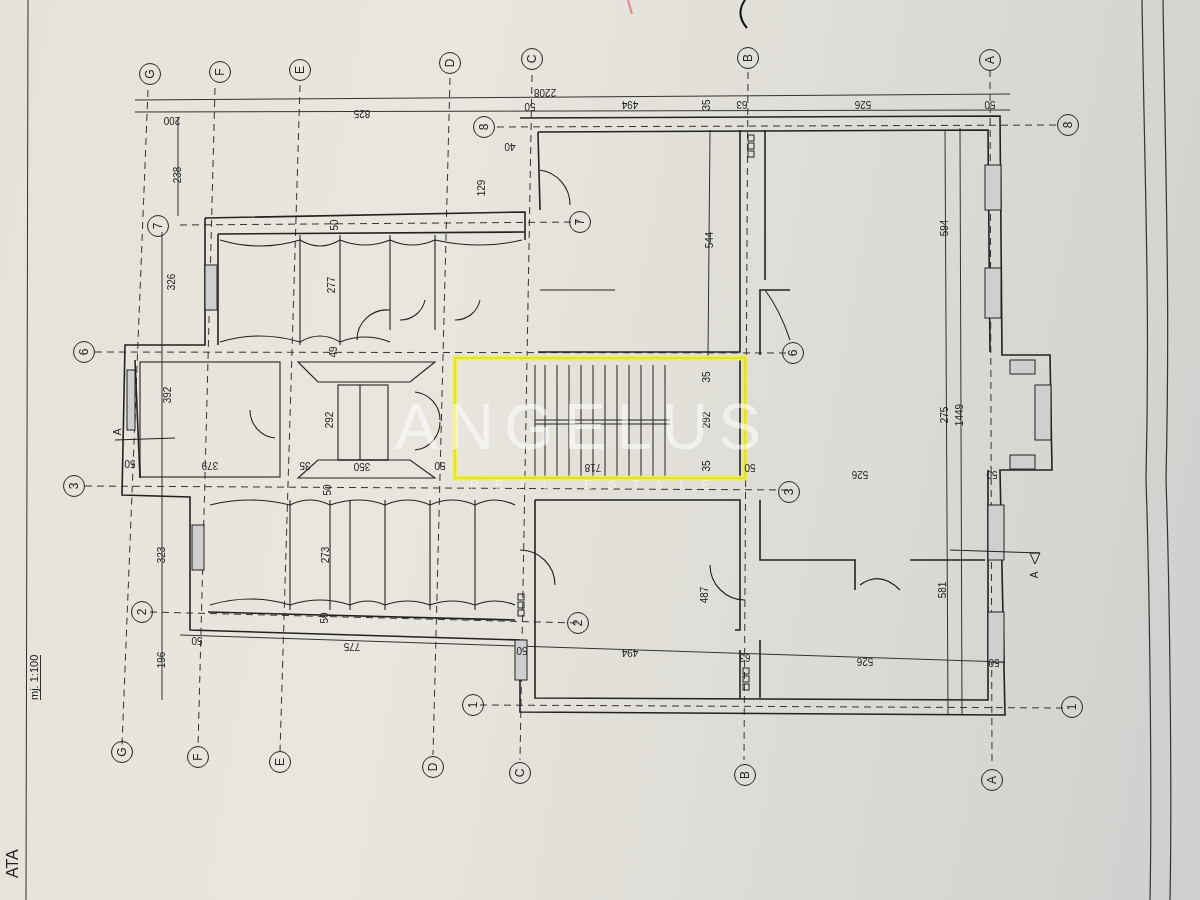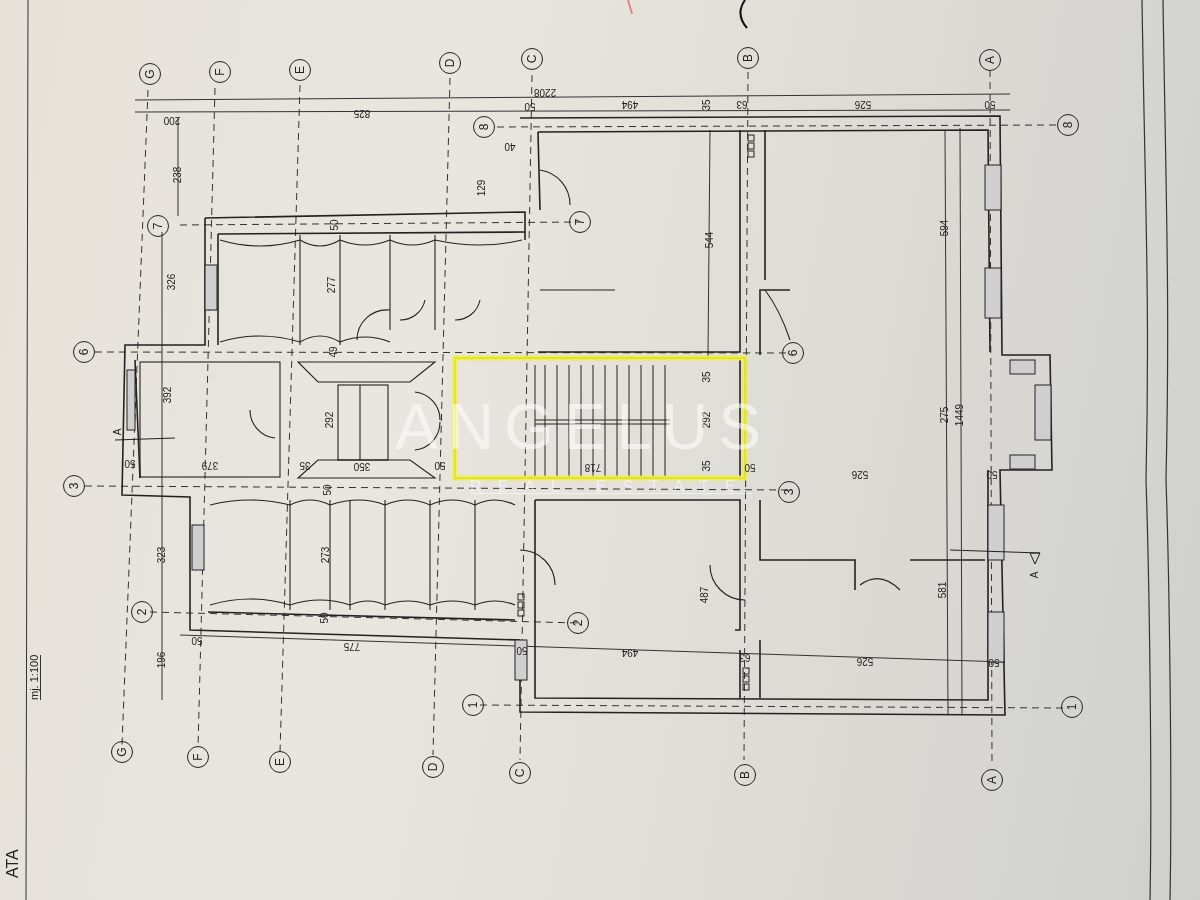--- a/index.html
+++ b/index.html
@@ -9,22 +9,22 @@
   .fold{position:absolute;left:0;top:0;width:1200px;height:900px;pointer-events:none;}
   svg{position:absolute;left:0;top:0;}
   .lbl{position:absolute;font-size:10px;color:#222;white-space:nowrap;line-height:1;}
   .rot-ccw{transform:translate(-50%,-50%) rotate(-90deg);}
   .rot-180{transform:translate(-50%,-50%) rotate(180deg);}
   .axis{position:absolute;width:20px;height:20px;border:1.3px solid #222;border-radius:50%;
     display:flex;align-items:center;justify-content:center;font-size:12px;color:#222;
     transform:translate(-50%,-50%) rotate(-90deg);background:transparent;}
   .watermark{position:absolute;left:395px;top:390px;font-size:64px;letter-spacing:10px;
     color:rgba(255,255,255,0.55);font-weight:400;}
-  .watermark-sub{position:absolute;left:470px;top:478px;font-size:16px;letter-spacing:16px;
-    color:rgba(255,255,255,0.5);text-decoration:underline;}
+  .watermark-sub{position:absolute;left:470px;top:478px;font-size:12px;letter-spacing:16px;
+    color:rgba(255,255,255,0.5);}
   .scale{position:absolute;left:28px;top:700px;font-size:11px;transform:rotate(-90deg);transform-origin:left top;
     border-bottom:1px solid #333;color:#222;}
   .titlecut{position:absolute;left:4px;top:878px;font-size:16px;transform:rotate(-90deg);transform-origin:left top;color:#222;}
 </style>
 </head>
 <body>
 
 <div class="sheet"></div>
 
 <svg class="fold" width="1200" height="900">

